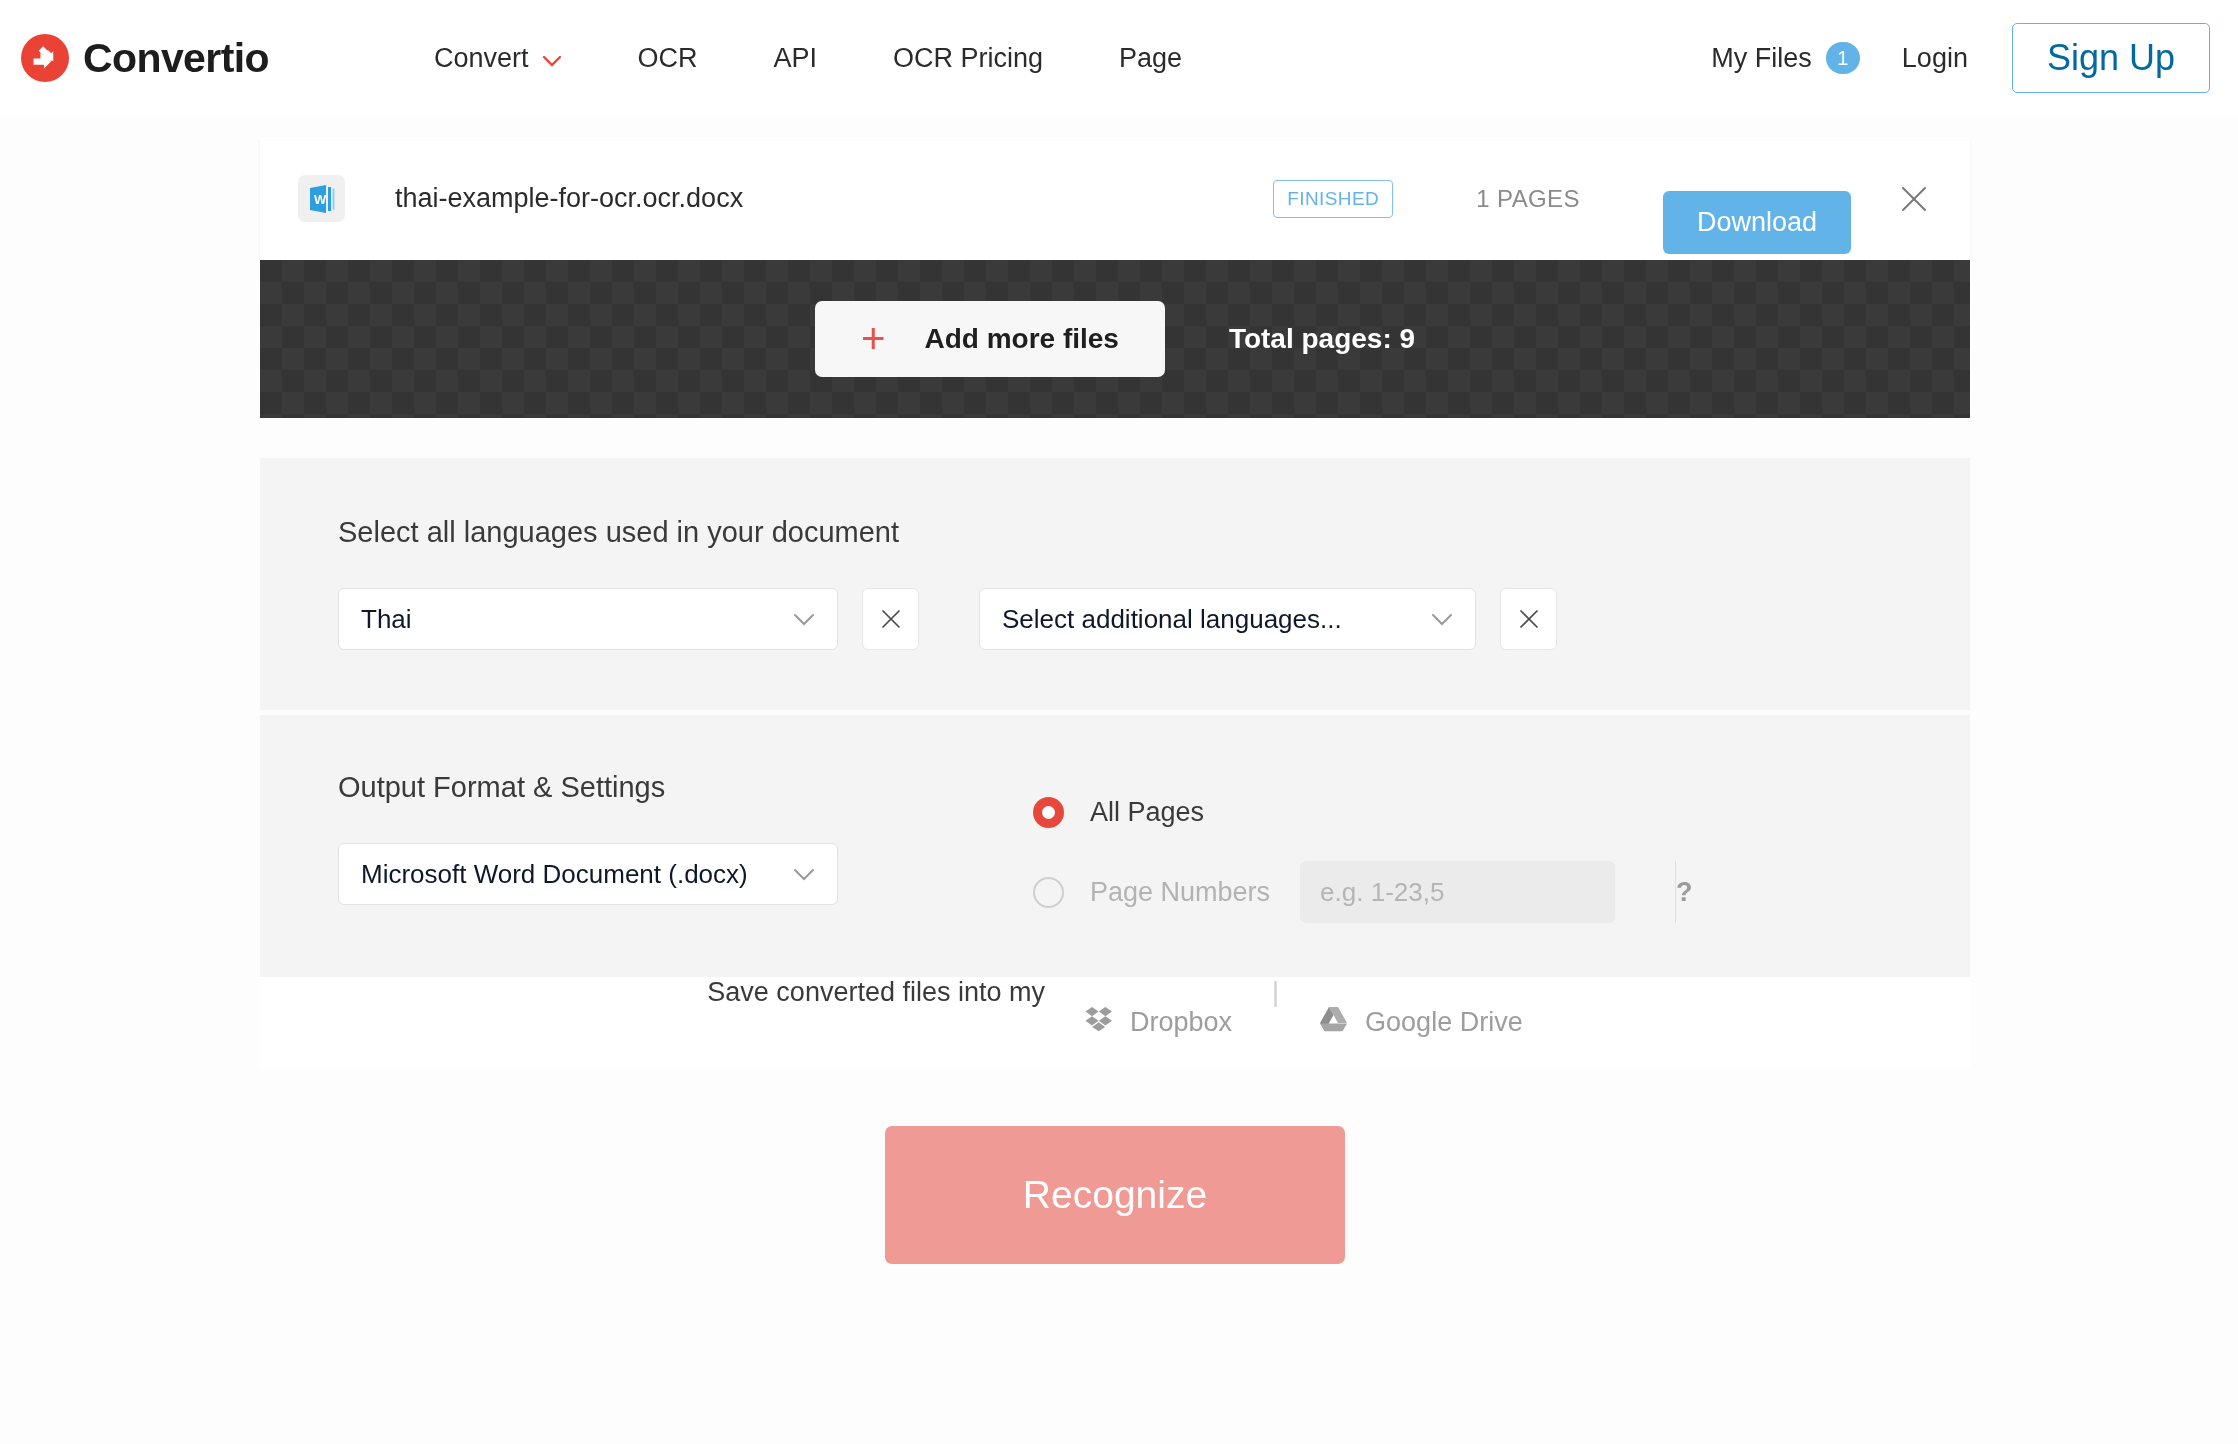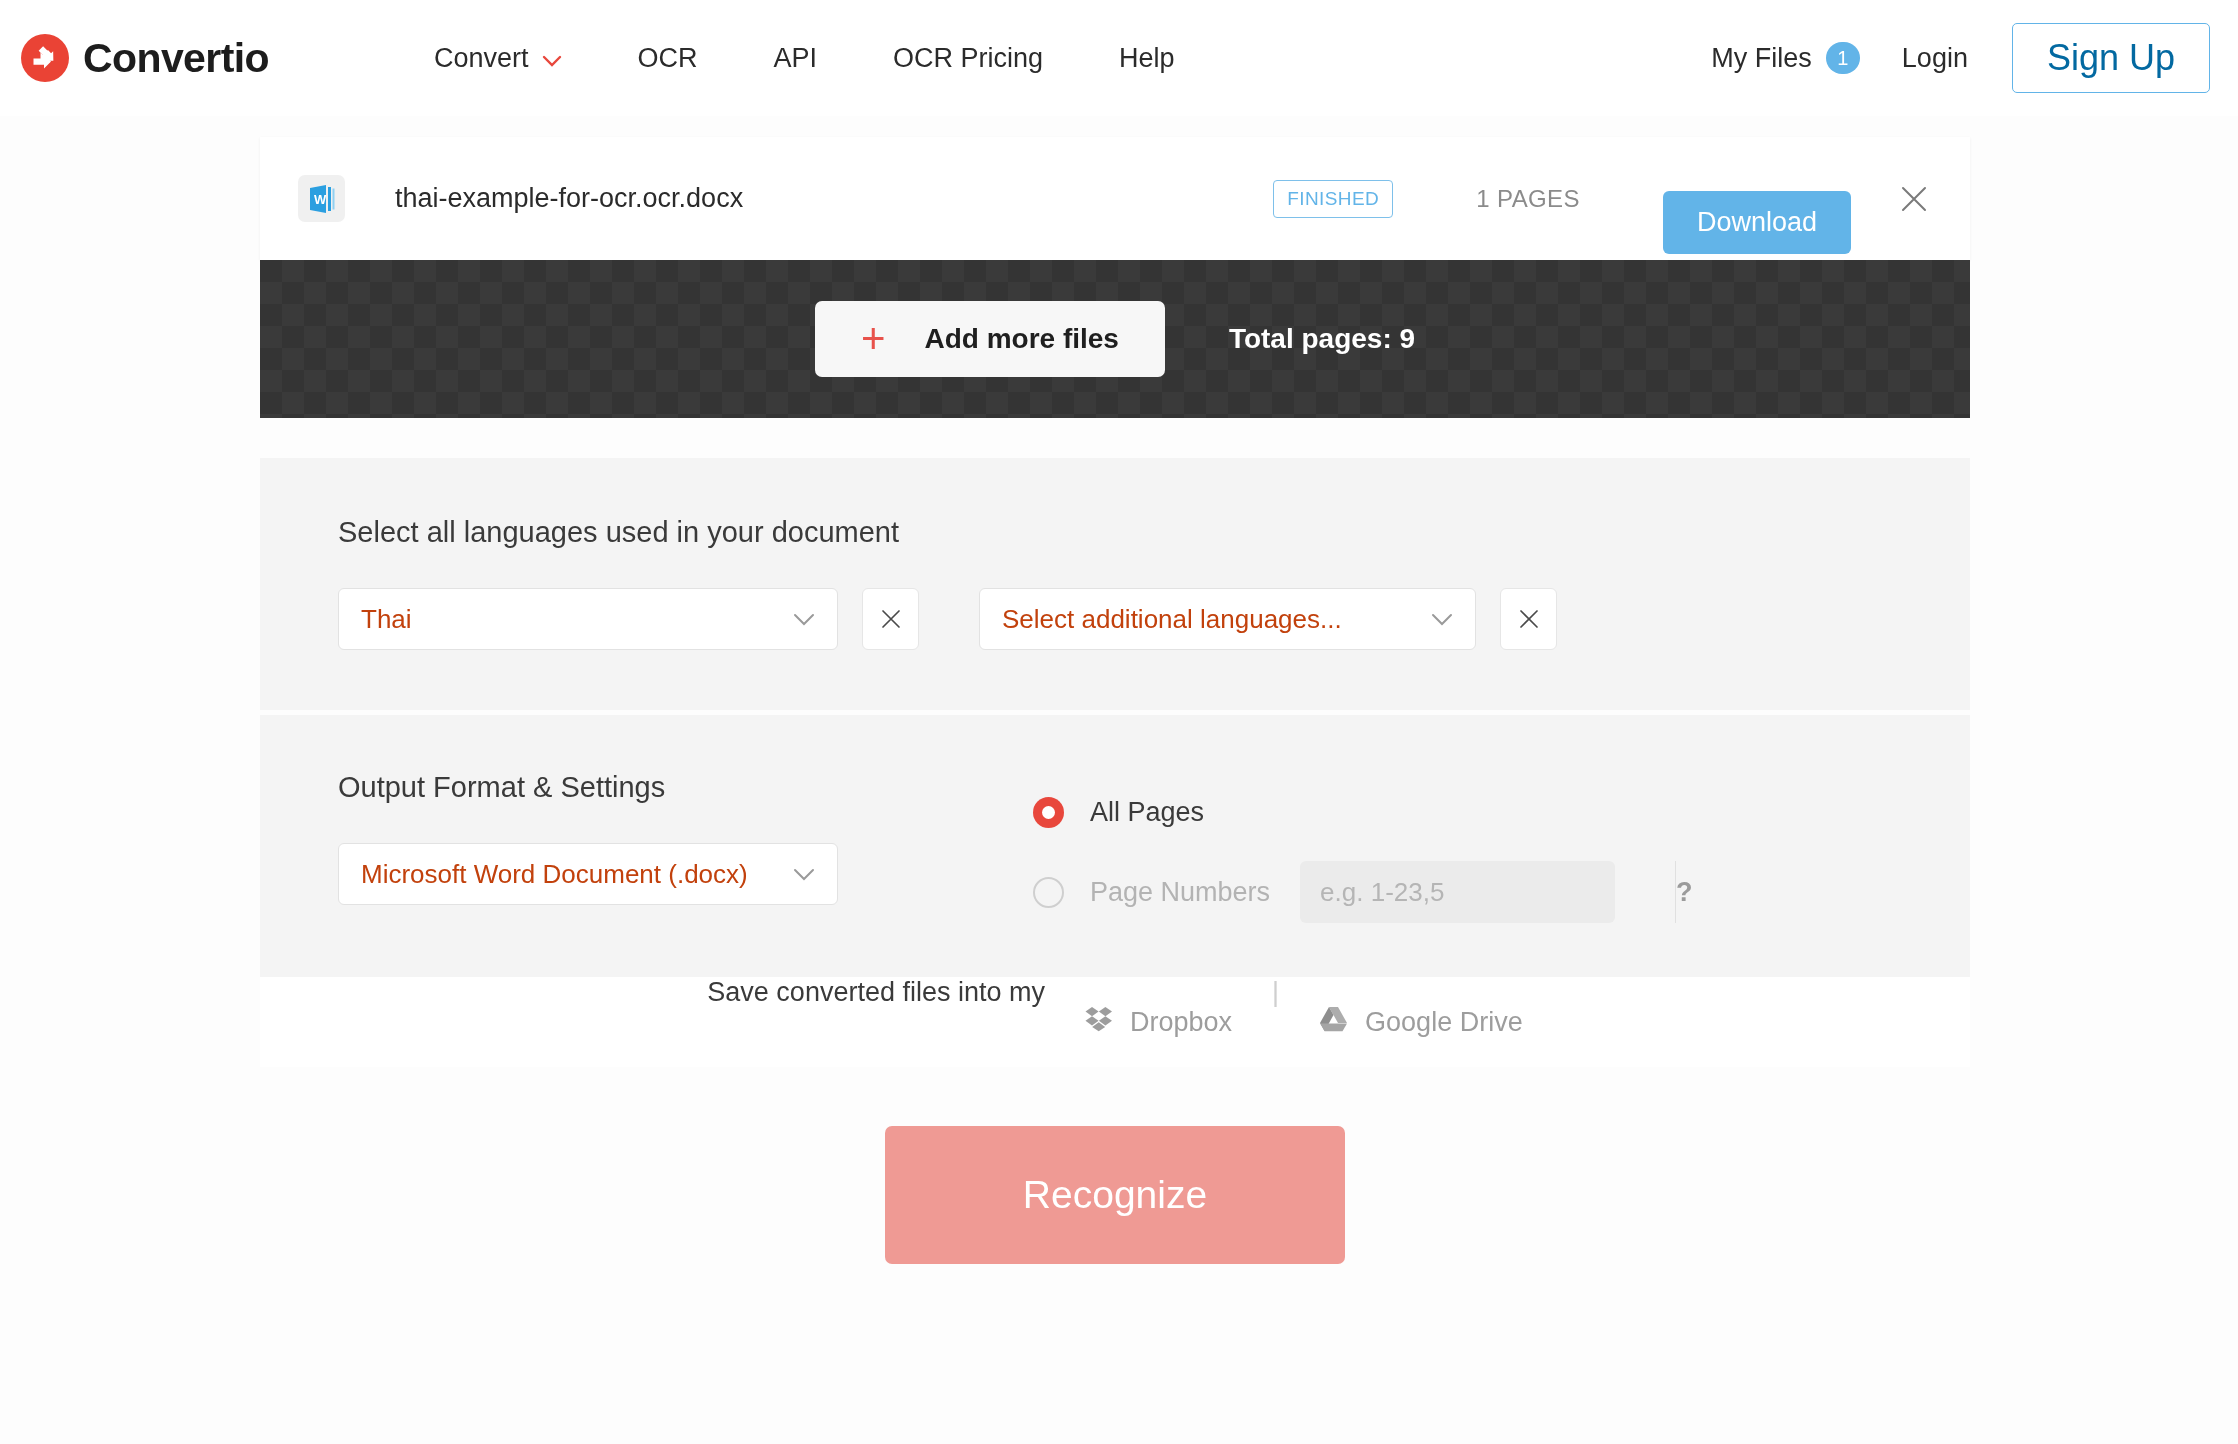--- a/index.html
+++ b/index.html
@@ -179,21 +179,21 @@
     border: 1px solid #e2e2e2;
     border-radius: 6px;
     display: flex;
     align-items: center;
     padding: 0 22px;
     cursor: pointer;
     position: relative;
   }
   .select-box .val {
     font-size: 26px;
-    color: #c2410c;
+    color: #0f172a;
   }
   .select-chev { margin-left: auto; display: flex; }
   .lang-primary { width: 500px; }
   .lang-extra   { width: 497px; }
   .clear-btn {
     width: 57px; height: 62px;
     background: #ffffff;
     border: 1px solid #e6e6e6;
     border-radius: 6px;
     margin-left: 24px;
@@ -308,21 +308,21 @@
     <div class="nav-item">
       <span>OCR</span>
     </div>
     <div class="nav-item">
       <span>API</span>
     </div>
     <div class="nav-item">
       <span>OCR Pricing</span>
     </div>
     <div class="nav-item">
-      <span>Help</span>
+      <span>Page</span>
     </div>
   </nav>
 
   <div class="header-right">
     <div class="myfiles">
       <span>My Files</span>
       <span class="badge-count">1</span>
     </div>
     <div class="login">Login</div>
     <button class="signup">Sign Up</button>

